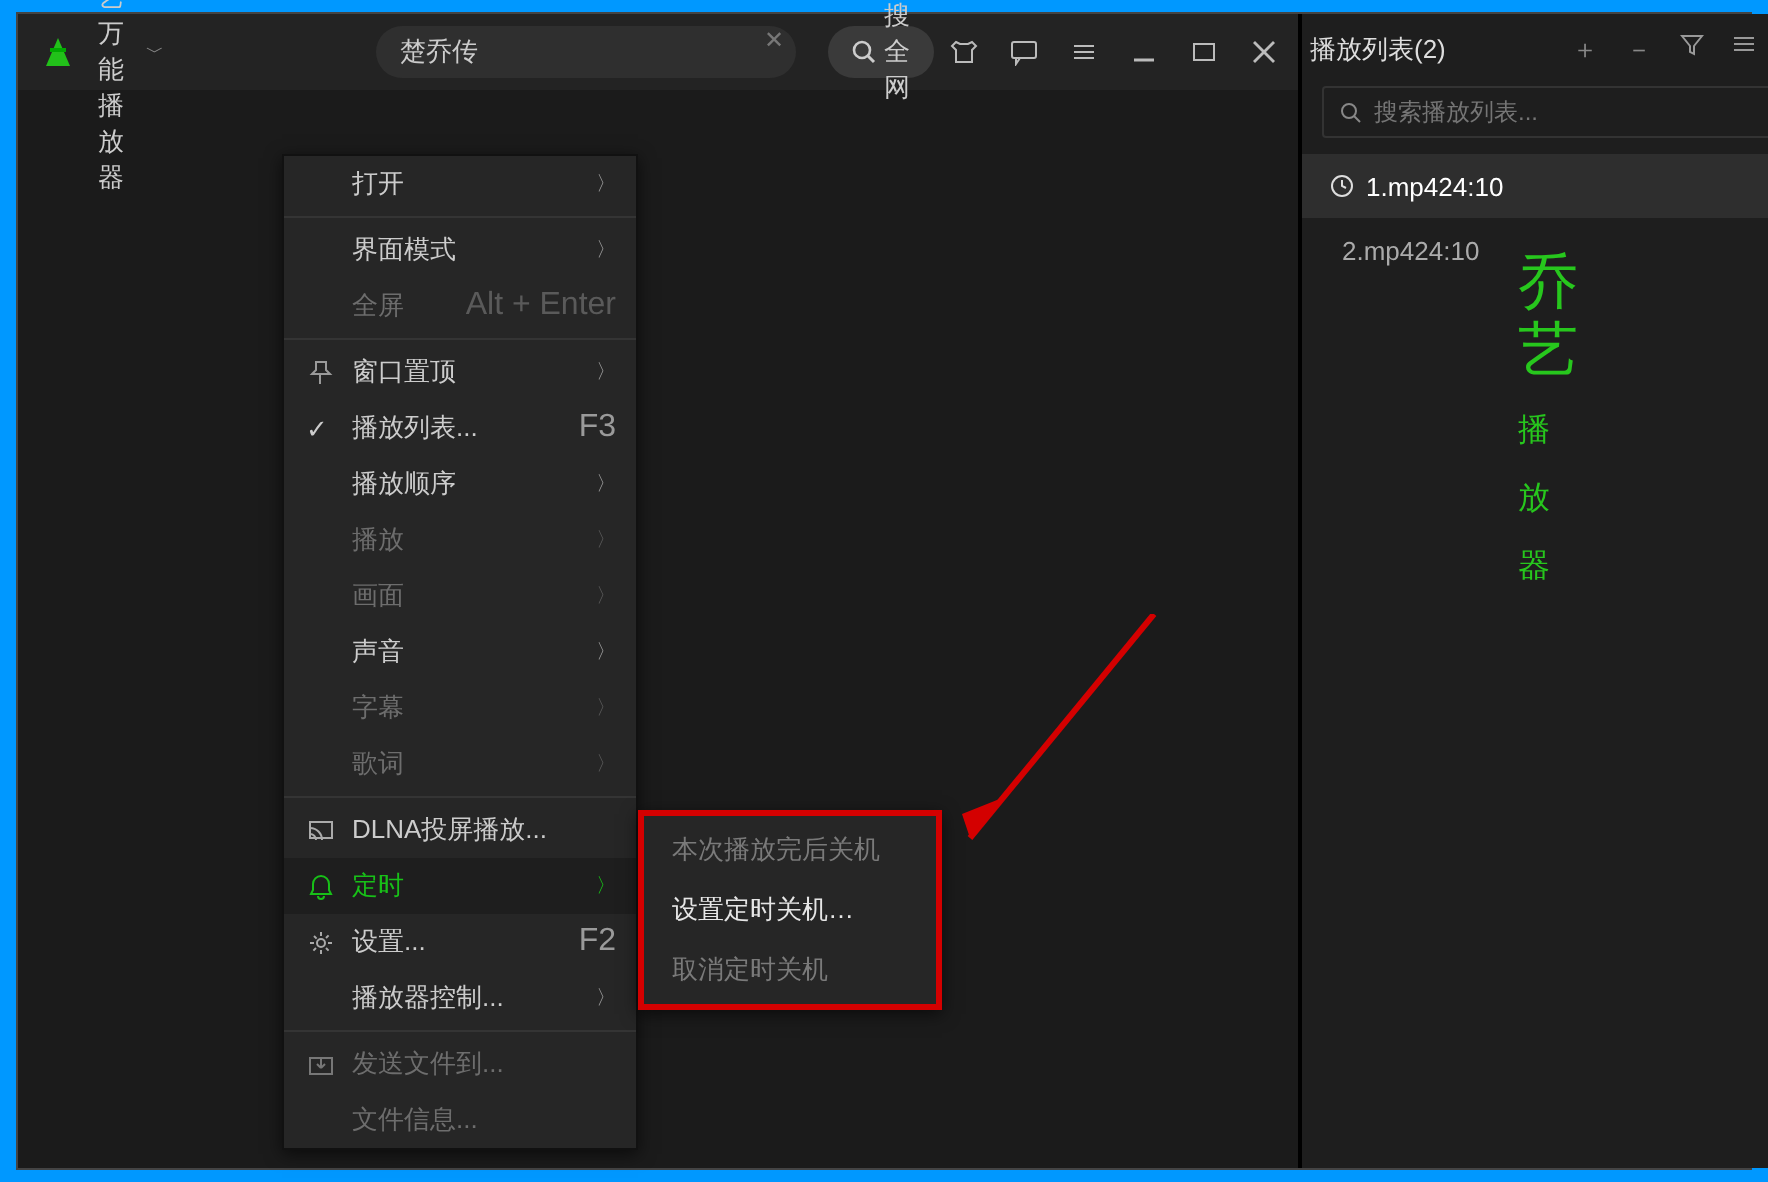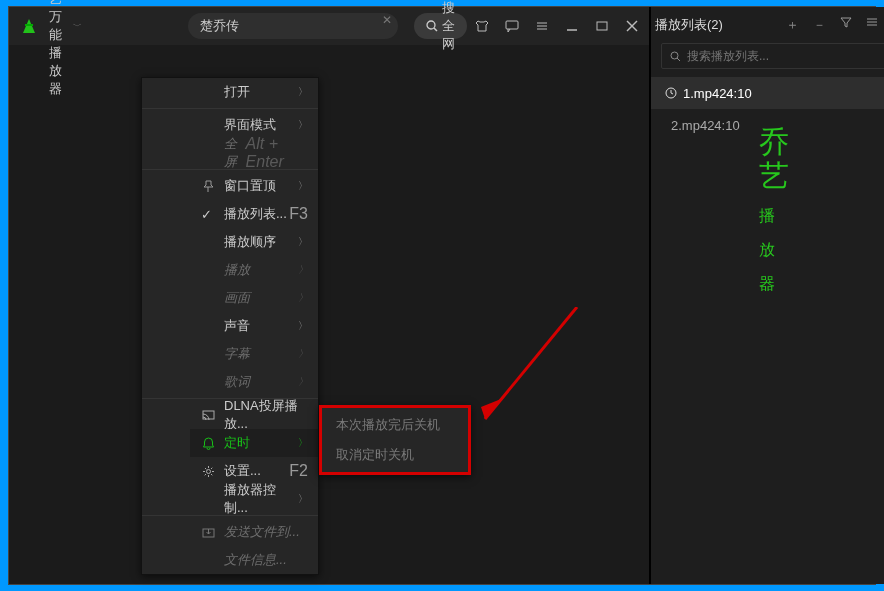--- a/index.html
+++ b/index.html
@@ -153,23 +153,22 @@
     background:#262626;
     border:1px solid #111;
     box-shadow:0 2px 8px rgba(0,0,0,.6);
   }
   .ctx { top: 70px; left: 132px; width: 178px; }
   .ctx-row{
     height:28px;display:flex;align-items:center;
     padding:0 10px 0 34px;
     color:#ccc;font-size:13px;
     position:relative;
-    margin-left:48px;
-  }
-  .ctx-row.disabled{color:#6d6d6d;font-style:italic;}
+  }
+  .ctx-row.disabled{color:#6d6d6d;}
   .ctx-row .tip{margin-left:auto;color:#9a9a9a;font-size:16px;}
   .ctx-row .arrow{margin-left:auto;color:#9a9a9a;font-size:10px;}
   .ctx-row.disabled .tip,.ctx-row.disabled .arrow{color:#5a5a5a;}
   .ctx-row .ico{position:absolute;left:10px;top:6px;width:16px;height:16px;color:#9a9a9a;display:inline-flex;align-items:center;justify-content:center;}
   .ctx-row.highlight .label{color:#18c018;}
   .ctx-row.highlight .ico{color:#18c018;}
   .ctx-row.highlight .arrow{color:#18c018;}
   .ctx-row.highlight{background:#1e1e1e;}
   .ctx hr{border:none;border-top:1px solid #343434;margin:2px 0;}
   .check::before{content:"✓";position:absolute;left:11px;color:#ccc;font-size:13px;}
@@ -531,20 +530,23 @@
       </div>
       <div class="ctx-row disabled">
         <span class="label">文件信息...</span>
       </div>
     </div>
 
   <div class="subctx" id="subctx">
       <div class="subctx-row">
         <span>本次播放完后关机</span>
       </div>
+      <div class="subctx-row live">
+        <span>设置定时关机…</span>
+      </div>
       <div class="subctx-row">
         <span>取消定时关机</span>
       </div>
     </div>
 
   <svg class="red-arrow" width="120" height="130" viewBox="0 0 120 130">
     <line x1="110" y1="0" x2="18" y2="112" stroke="#d40000" stroke-width="3"></line>
     <polygon points="18,112 34,92 14,100" fill="#d40000"></polygon>
   </svg>
 

